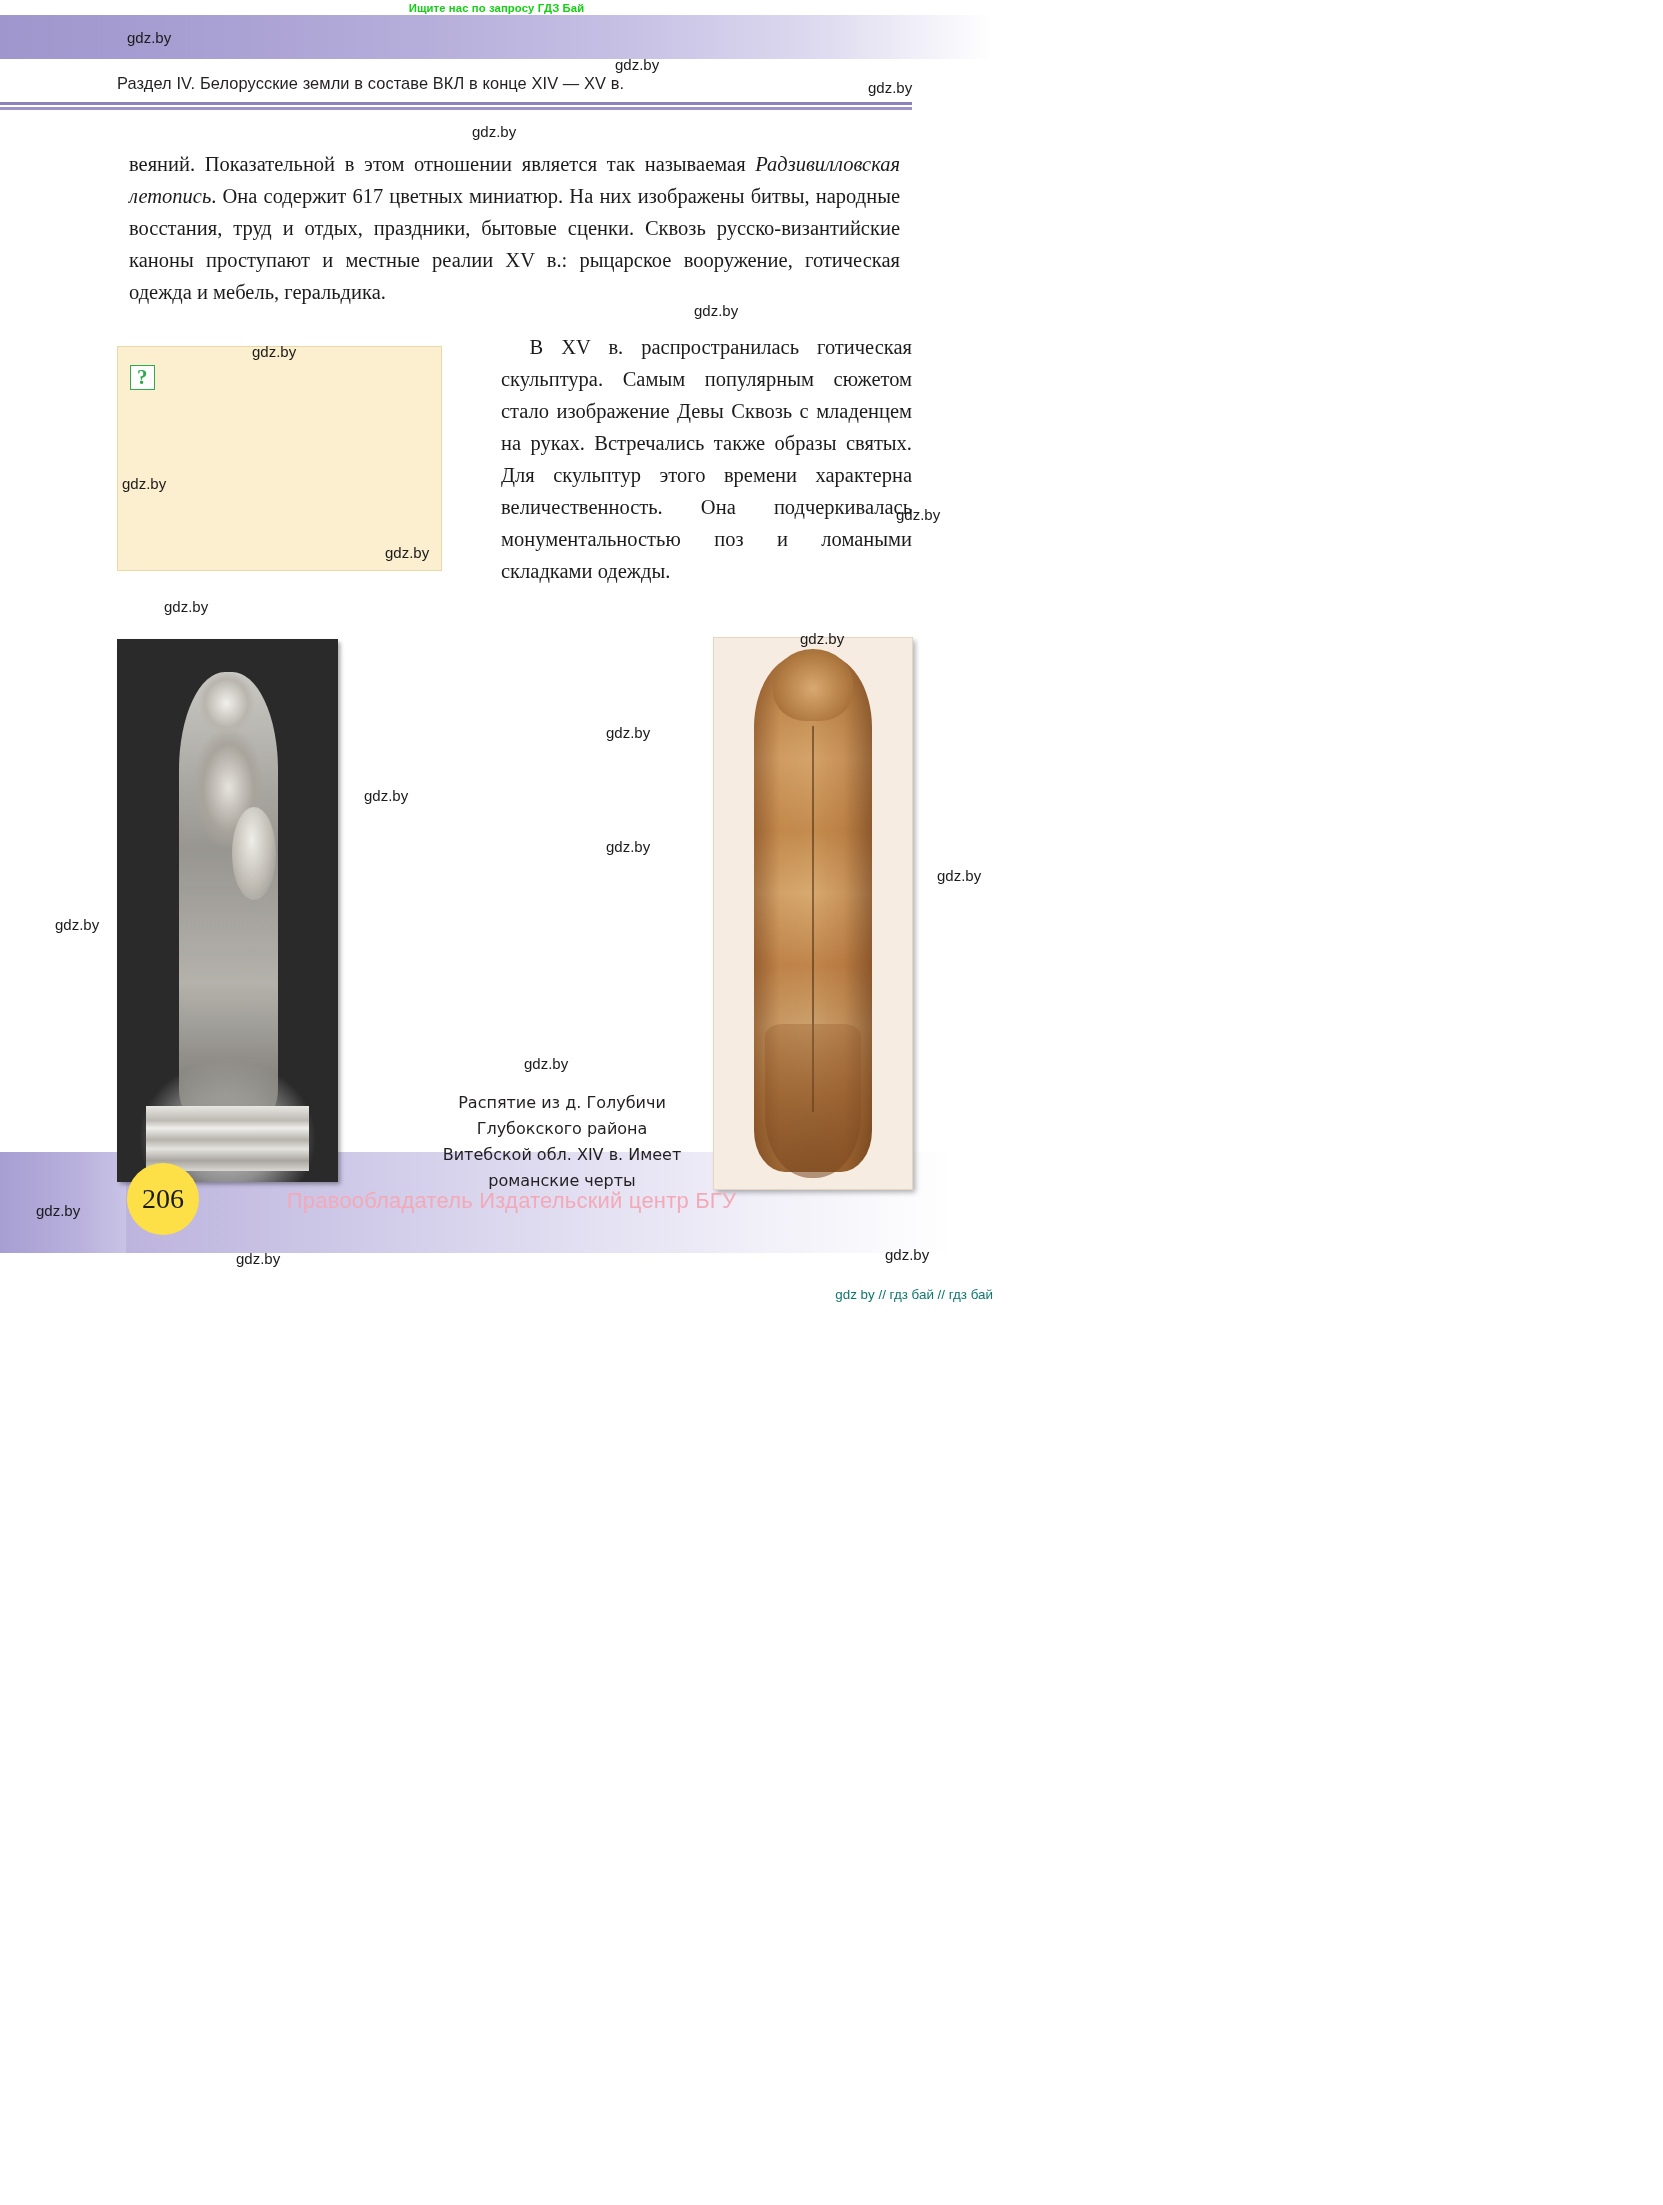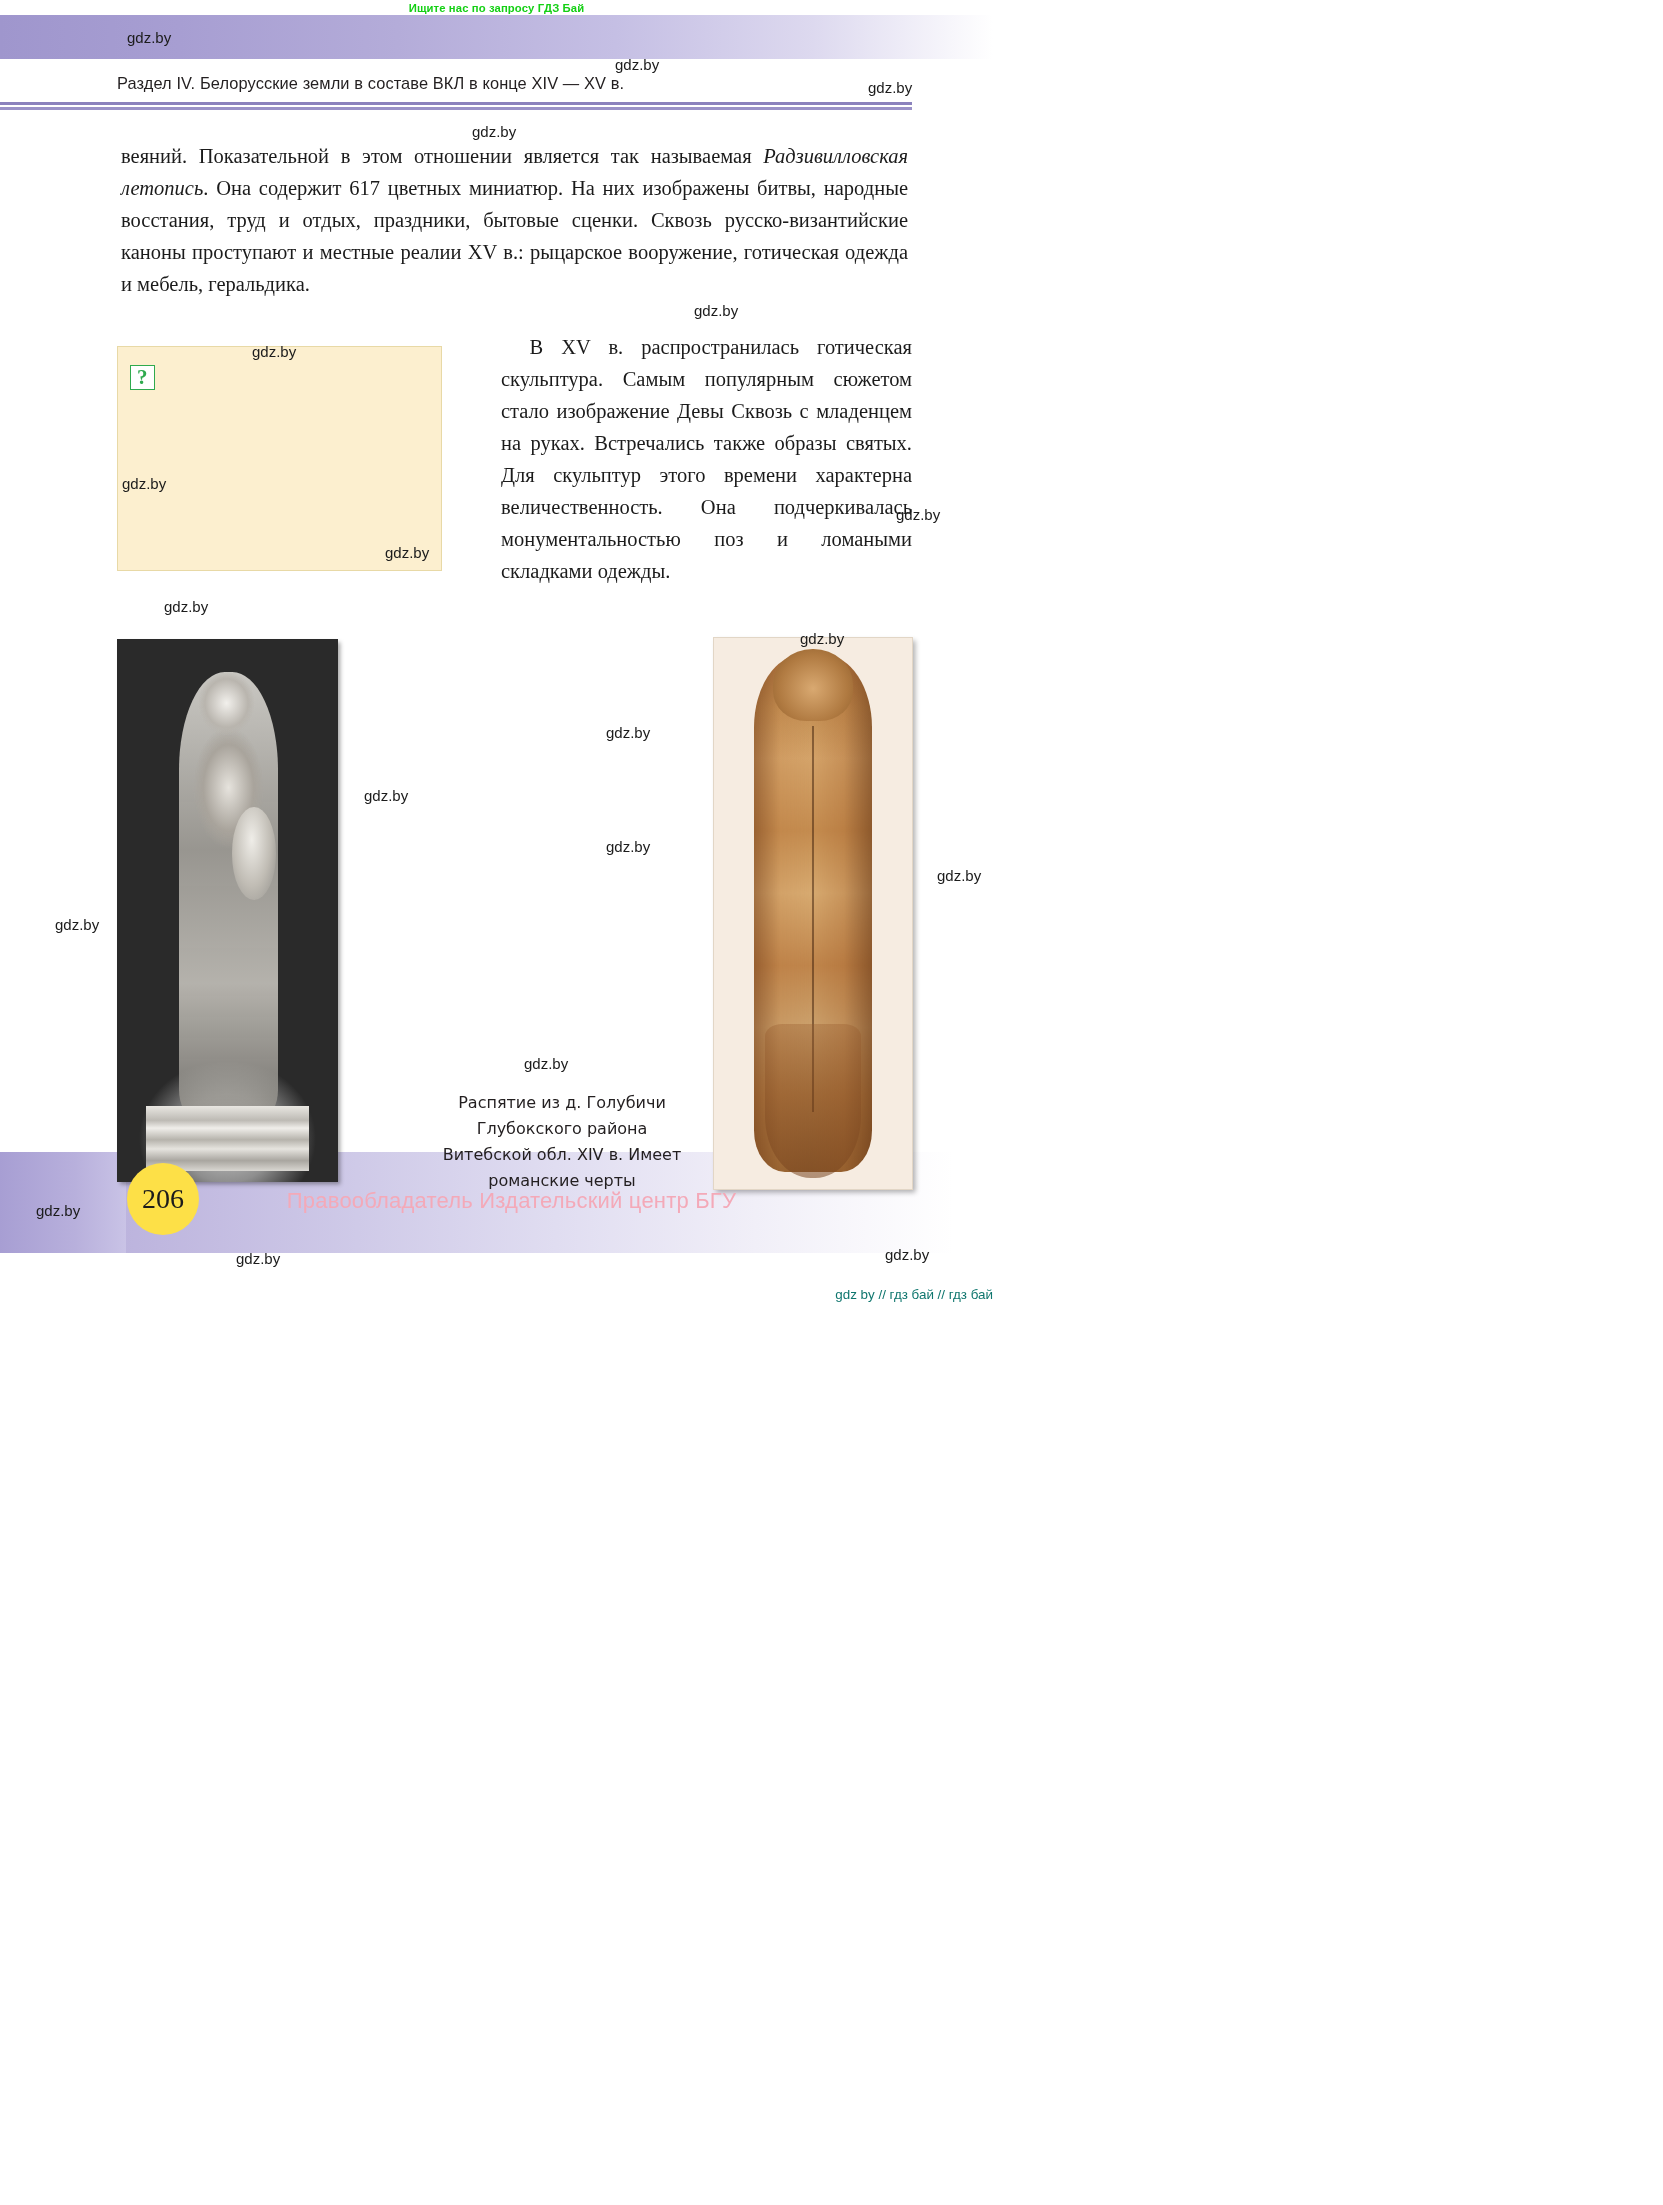--- a/index.html
+++ b/index.html
@@ -91,21 +91,21 @@
     position: absolute;
     top: 136px;
     left: 117px;
     width: 795px;
     font-size: 20.5px;
     line-height: 32px;
     color: #1b1b1b;
     text-align: justify;
     font-family: "Liberation Serif", serif;
   }
-  .body-col p { margin: 4px; }
+  .body-col p { margin: 12px; }
   .body-col i { font-style: italic; }
 
   
   .zone {
     position: absolute;
     top: 331px;
     left: 117px;
     width: 795px;
     height: 260px;
   }

